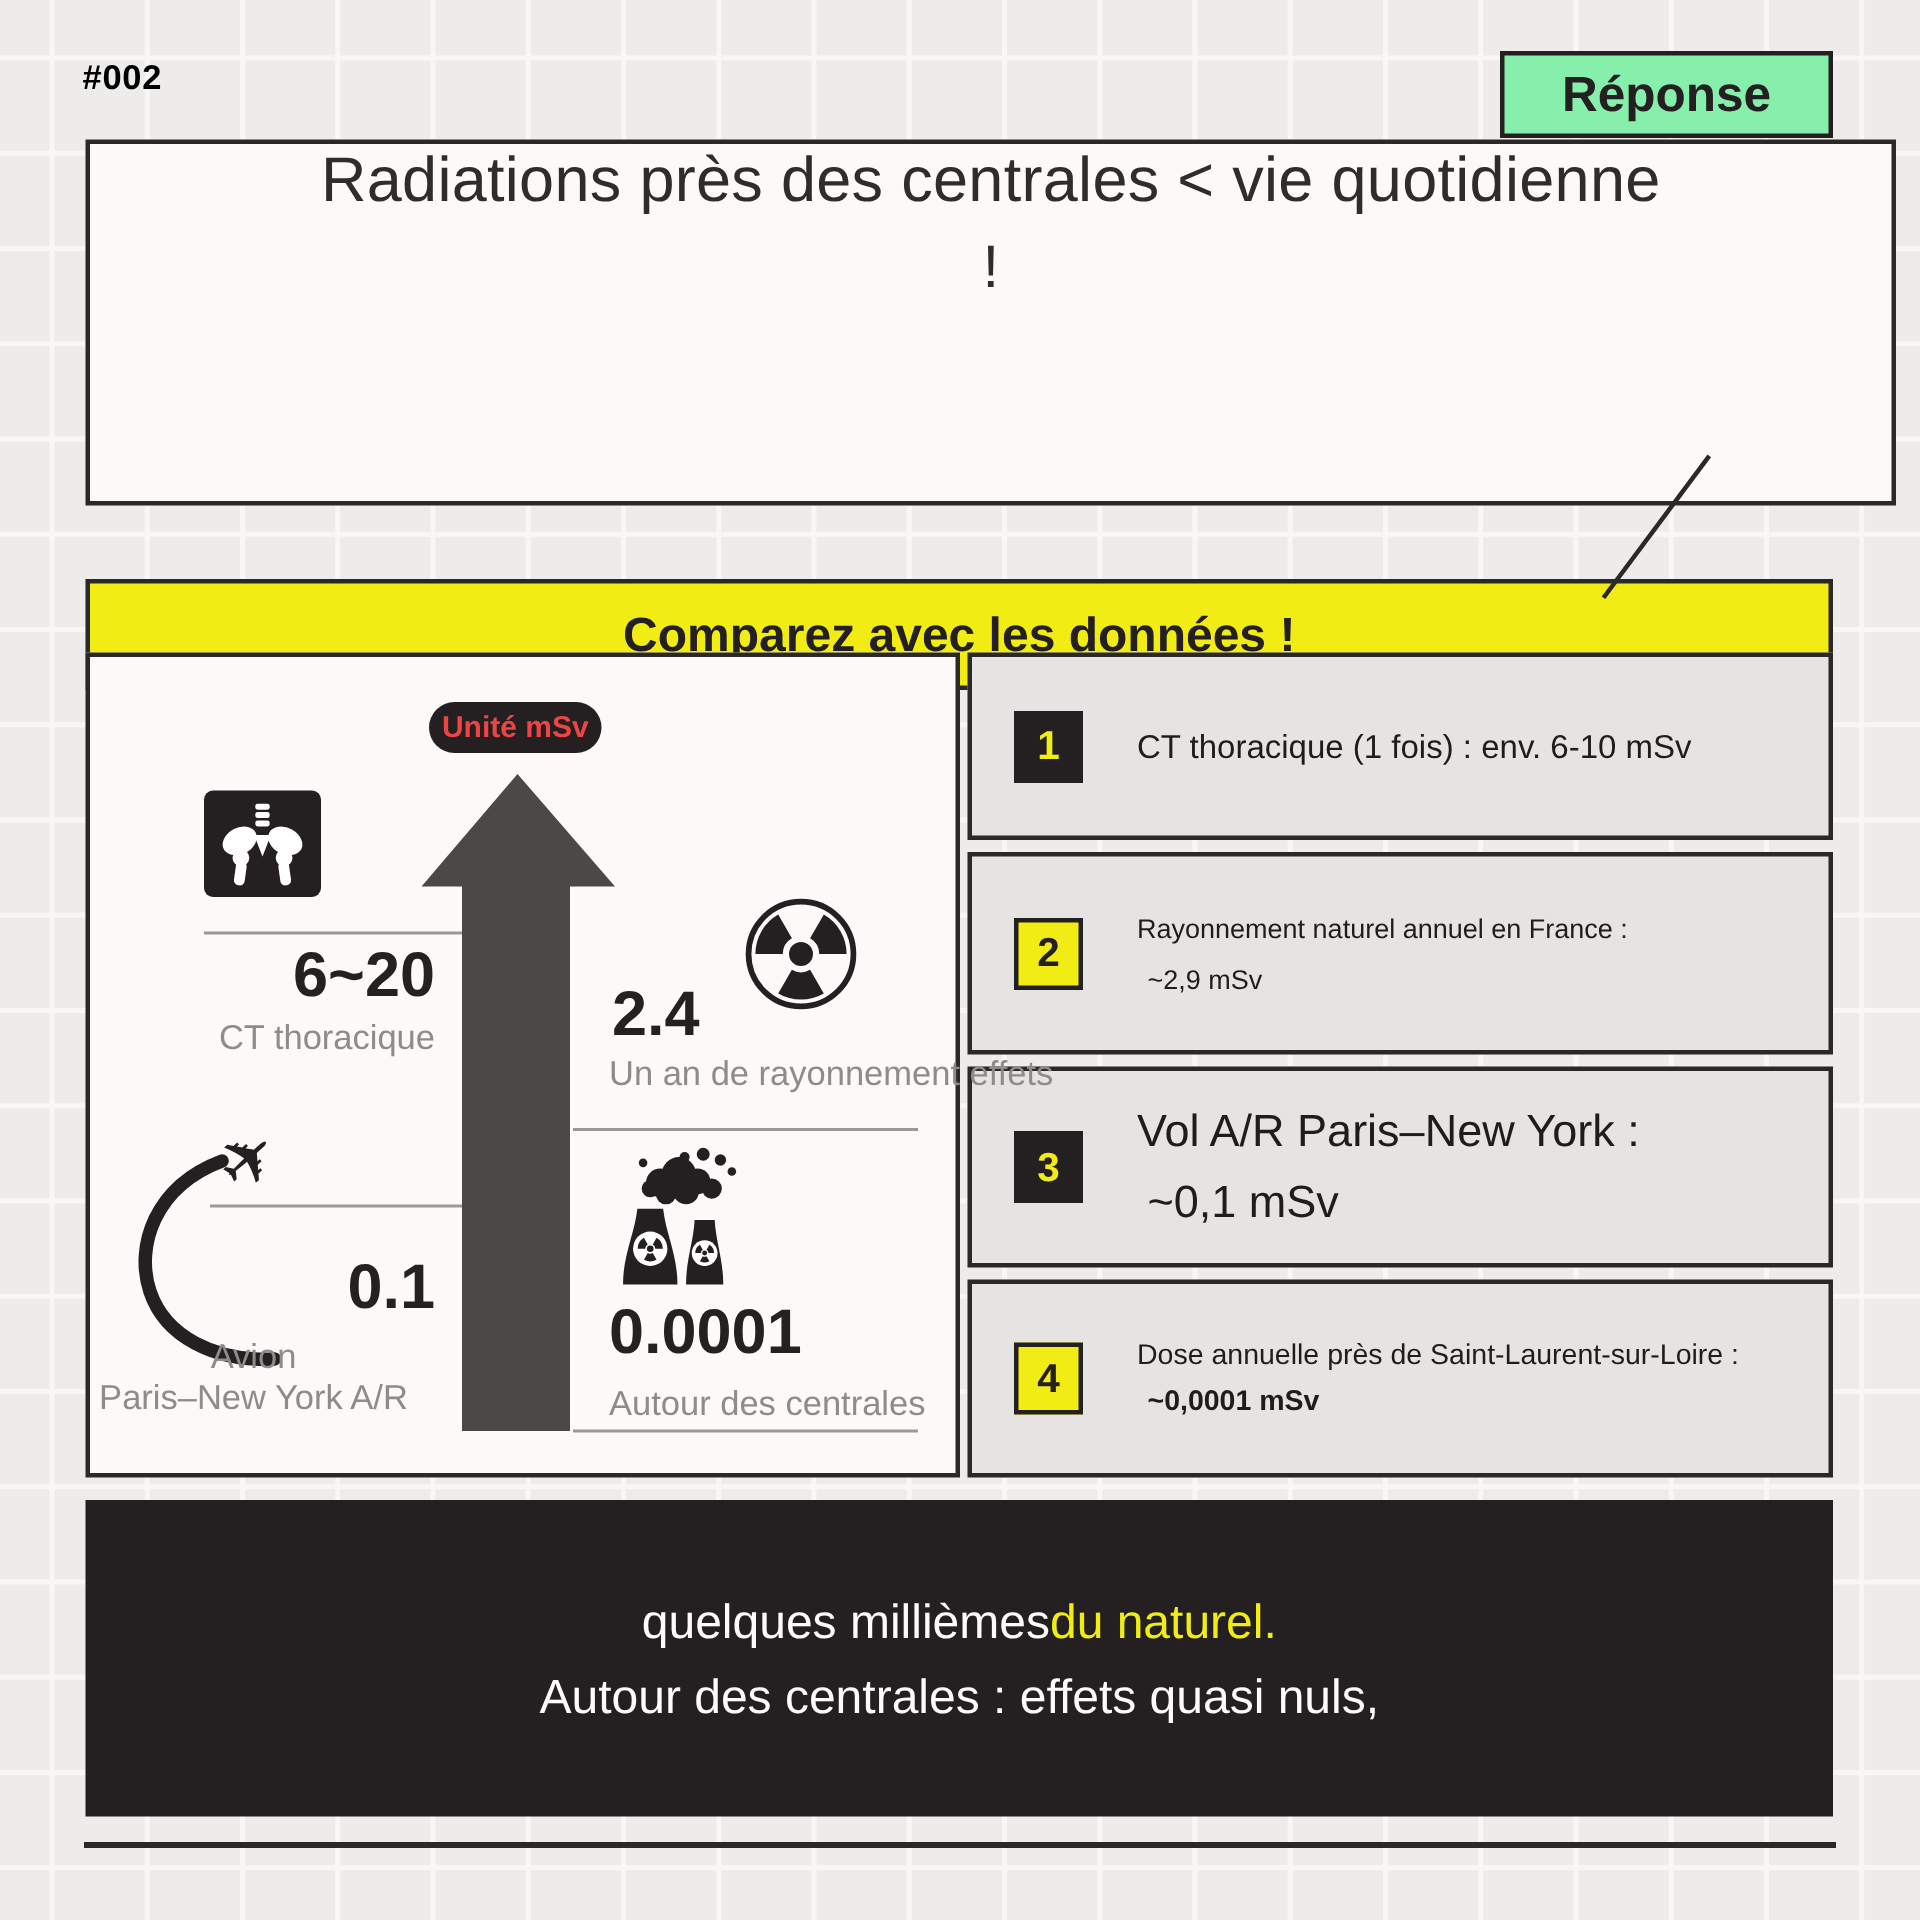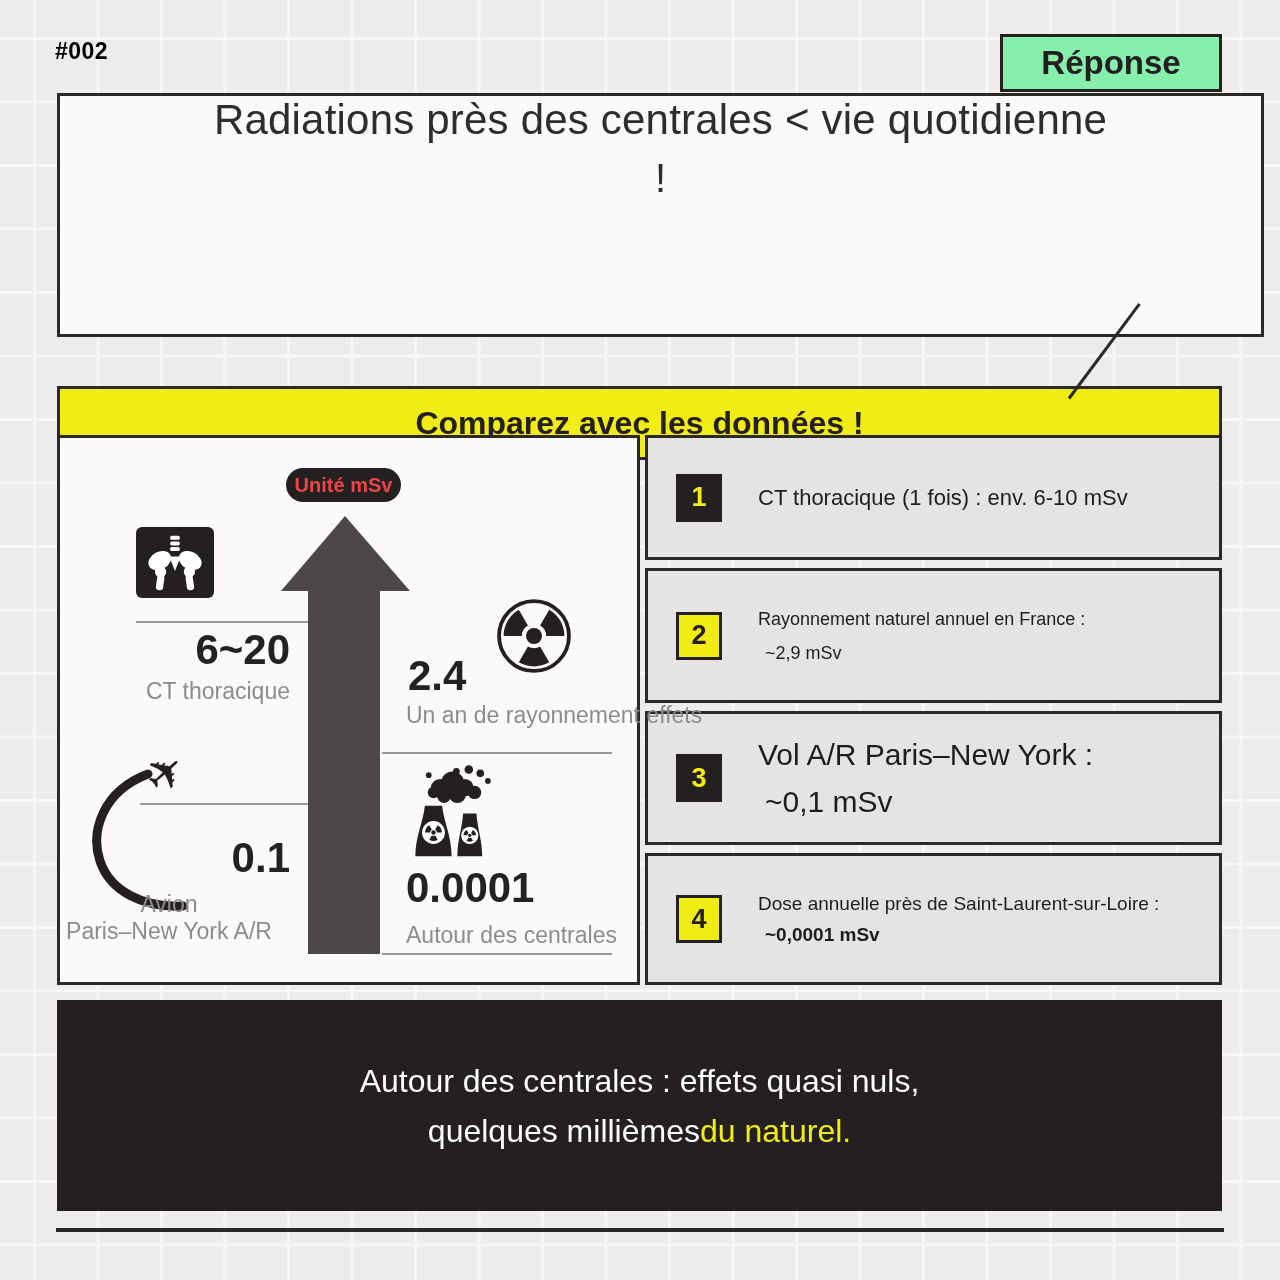--- a/index.html
+++ b/index.html
@@ -258,17 +258,17 @@
 
 <div class="abs fact f4">
   <div class="nbadge yellow">4</div>
   <div class="ftext">
     <div>Dose annuelle près de Saint-Laurent-sur-Loire :</div>
     <div class="ind val-bold">~0,0001 mSv</div>
   </div>
 </div>
 
 <div class="abs footer-box">
+  <div><span>quelques millièmes</span><span class="yellow">du naturel.</span></div>
   <div>Autour des centrales : effets quasi nuls,</div>
-  <div><span>quelques millièmes</span><span class="yellow">du naturel.</span></div>
 </div>
 
 <div class="abs bottom-rule"></div>
 
 </body></html>

